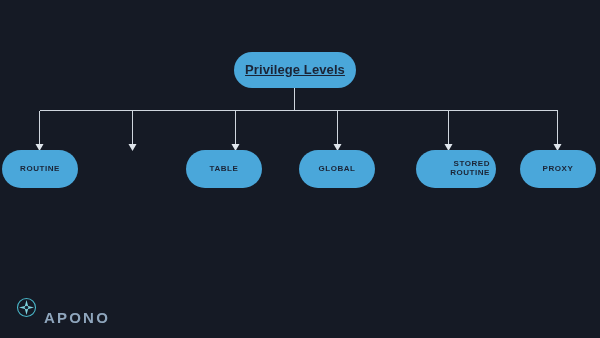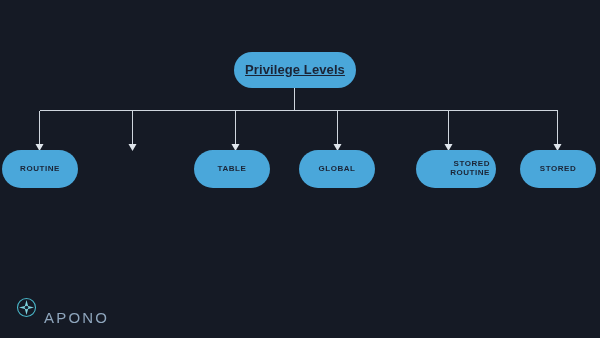--- a/index.html
+++ b/index.html
@@ -56,21 +56,21 @@
     top: 150px;
     height: 38px;
     border-radius: 19px;
     font-size: 8px;
     font-weight: 600;
     letter-spacing: 0.55px;
     padding: 0 6px;
   }
   .leaf-0 { left: 2px;   width: 76px; }
   .leaf-1 { left: 94px;  width: 76px; }
-  .leaf-2 { left: 194px; width: 76px; }
+  .leaf-2 { left: 186px; width: 76px; }
   .leaf-3 { left: 299px; width: 76px; }
   .leaf-4 { left: 416px; width: 80px; text-align: right; }
   .leaf-5 { left: 520px; width: 76px; }
 
   
   #logo {
     position: absolute;
     left: 16px;
     top: 288px;
     display: flex;
@@ -78,21 +78,21 @@
     gap: 7px;
   }
   #logo-mark {
     width: 21px;
     height: 21px;
     flex: 0 0 21px;
   }
   #logo-text {
     color: #8fa6bd;
     font-size: 15px;
-    font-weight: 400;
+    font-weight: 700;
     letter-spacing: 2.2px;
     margin-top: 21px;
   }
 </style>
 </head>
 <body>
 
 <div id="canvas">
 
   <svg id="connectors" viewBox="0 0 600 338" xmlns="http://www.w3.org/2000/svg">
@@ -118,21 +118,21 @@
       <polygon points="553.5,144 561.5,144 557.5,151"></polygon>
     </g>
   </svg>
 
   <div class="node root">Privilege Levels</div>
 
   <div class="node leaf leaf-0">ROUTINE</div>
   <div class="node leaf leaf-2">TABLE</div>
   <div class="node leaf leaf-3">GLOBAL</div>
   <div class="node leaf leaf-4">STORED ROUTINE</div>
-  <div class="node leaf leaf-5">STORED</div>
+  <div class="node leaf leaf-5">PROXY</div>
 
   <div id="logo">
     <svg id="logo-mark" viewBox="0 0 42 42" xmlns="http://www.w3.org/2000/svg">
       <circle cx="21" cy="21" r="18" fill="none" stroke="#49b6c8" stroke-width="2.2"></circle>
       <polygon points="21,6 24.2,17.8 36,21 24.2,24.2 21,36 17.8,24.2 6,21 17.8,17.8" fill="#7fd4df"></polygon>
       <circle cx="21" cy="21" r="3.6" fill="#15202e"></circle>
     </svg>
     <span id="logo-text">APONO</span>
   </div>
 

